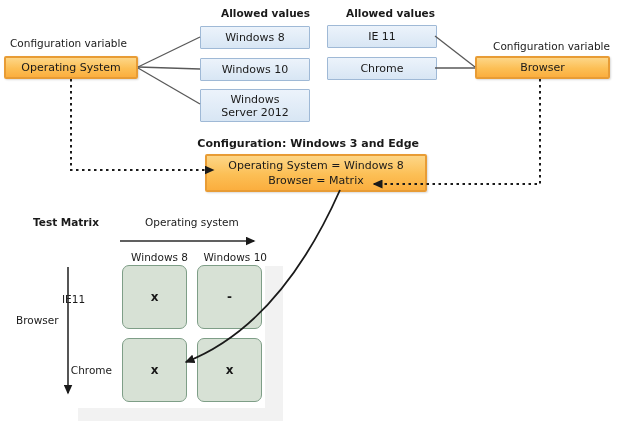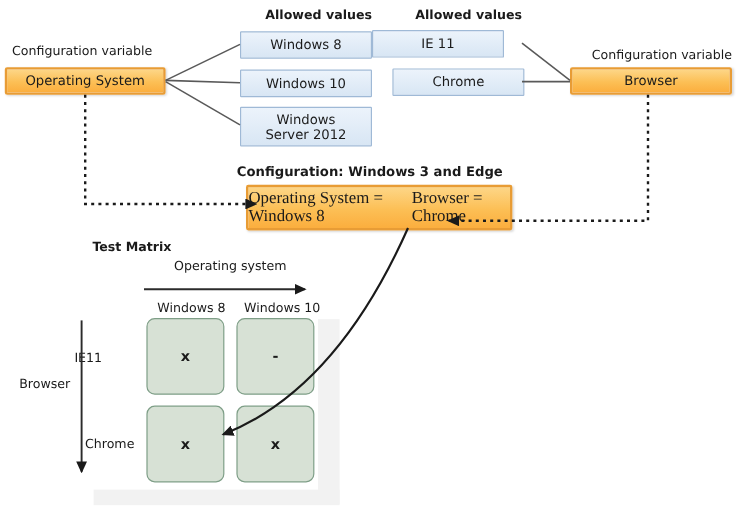--- a/index.html
+++ b/index.html
@@ -19,21 +19,21 @@
     display:flex;align-items:center;justify-content:center;
     font-size:11px;
   }
   .blue-box{
     background:linear-gradient(#ecf3fb,#d8e6f4);
     border:1px solid #9fb9d6;border-radius:1px;
     display:flex;align-items:center;justify-content:center;
     font-size:11px;text-align:center;line-height:13px;
   }
   .config-box{
-    flex-direction:row;line-height:15px;font-size:14px;font-family:Liberation Serif, serif;
+    flex-direction:column;line-height:15px;font-size:11px;
   }
   .green-cell{
     background:#d7e1d5;border:1.5px solid #7e9e87;border-radius:7px;
     display:flex;align-items:center;justify-content:center;
     font-size:12px;font-weight:bold;
   }
   .shadow{background:#f2f2f2;}
   svg.overlay{position:absolute;left:0;top:0;pointer-events:none;z-index:30;}
   .boxlayer{z-index:10;}
   .txtlayer{z-index:20;}
@@ -56,39 +56,39 @@
     <span>Windows 8</span>
   </div>
   <div class="abs blue-box boxlayer" style="left:200px;top:58px;width:108px;height:21px;">
     <span>Windows 10</span>
   </div>
   <div class="abs blue-box boxlayer" style="left:200px;top:89px;width:108px;height:31px;padding:0 14px;box-sizing:content-box;width:80px;align-items:center;">
     <span>Windows Server 2012</span>
   </div>
 
   <div class="abs lbl bold ctr txtlayer" style="left:327px;top:7px;width:108px;">Allowed values</div>
-  <div class="abs blue-box boxlayer" style="left:310px;top:25px;width:108px;height:21px;">
+  <div class="abs blue-box boxlayer" style="left:327px;top:25px;width:108px;height:21px;">
     <span>IE 11</span>
   </div>
   <div class="abs blue-box boxlayer" style="left:327px;top:57px;width:108px;height:21px;">
     <span>Chrome</span>
   </div>
 
   <div class="abs lbl ctr txtlayer" style="left:475px;top:40px;width:135px;">Configuration variable</div>
   <div class="abs orange-box boxlayer" style="left:475px;top:56px;width:131px;height:19px;">
     <span>Browser</span>
   </div>
 
   <div class="abs lbl bold ctr txtlayer" style="left:197px;top:137px;width:222px;font-size:11px;">Configuration: Windows 3 and Edge</div>
   <div class="abs orange-box config-box boxlayer" style="left:205px;top:154px;width:218px;height:34px;">
     <span>Operating System = Windows 8</span>
-    <span>Browser = Chrome</span>
+    <span>Browser = Matrix</span>
   </div>
 
-  <div class="abs lbl bold txtlayer" style="left:33px;top:200px;margin-left:44px;">Test Matrix</div>
+  <div class="abs lbl bold txtlayer" style="left:33px;top:216px;">Test Matrix</div>
   <div class="abs lbl txtlayer" style="left:145px;top:216px;">Operating system</div>
 
   <div class="abs lbl ctr txtlayer" style="left:122px;top:251px;width:66px;">Windows 8</div>
   <div class="abs lbl ctr txtlayer" style="left:197px;top:251px;width:70px;">Windows 10</div>
 
   <div class="abs lbl txtlayer" style="left:62px;top:293px;width:50px;text-align:left;">IE11</div>
   <div class="abs lbl txtlayer" style="left:62px;top:364px;width:50px;text-align:right;">Chrome</div>
   <div class="abs lbl txtlayer" style="left:16px;top:314px;">Browser</div>
 
   <div class="abs green-cell boxlayer" style="left:122px;top:265px;width:63px;height:62px;">

